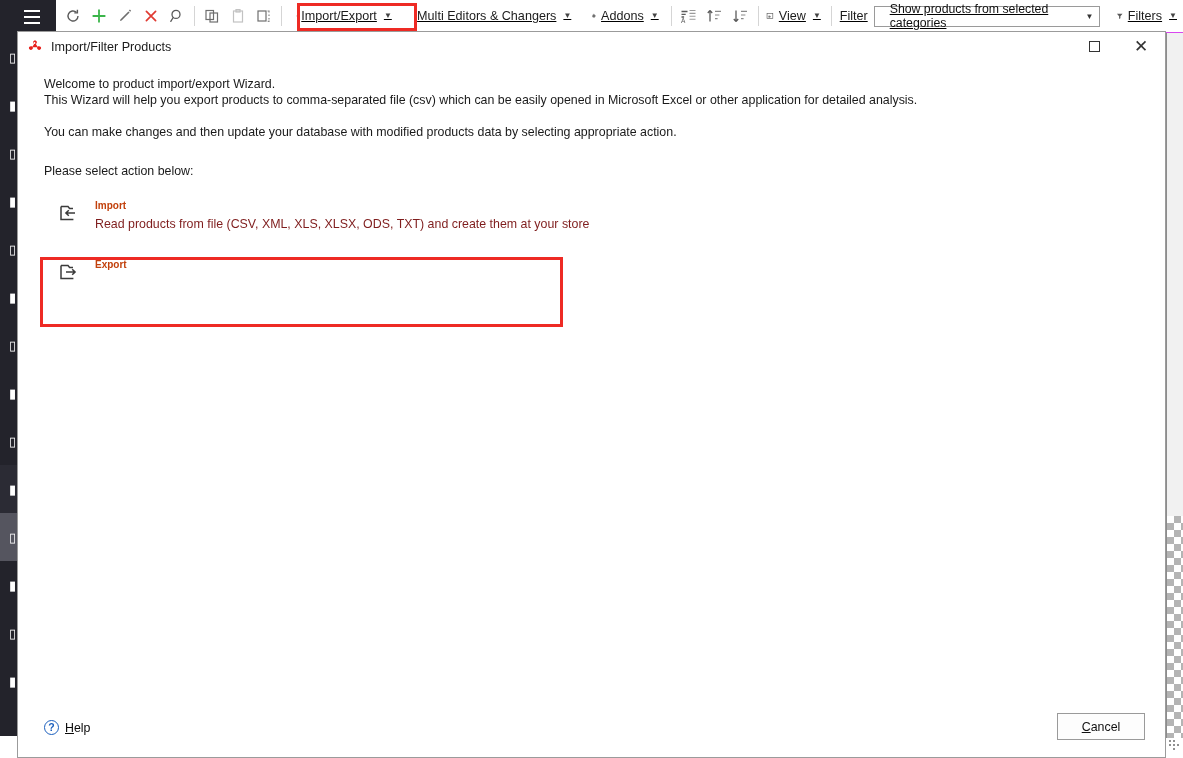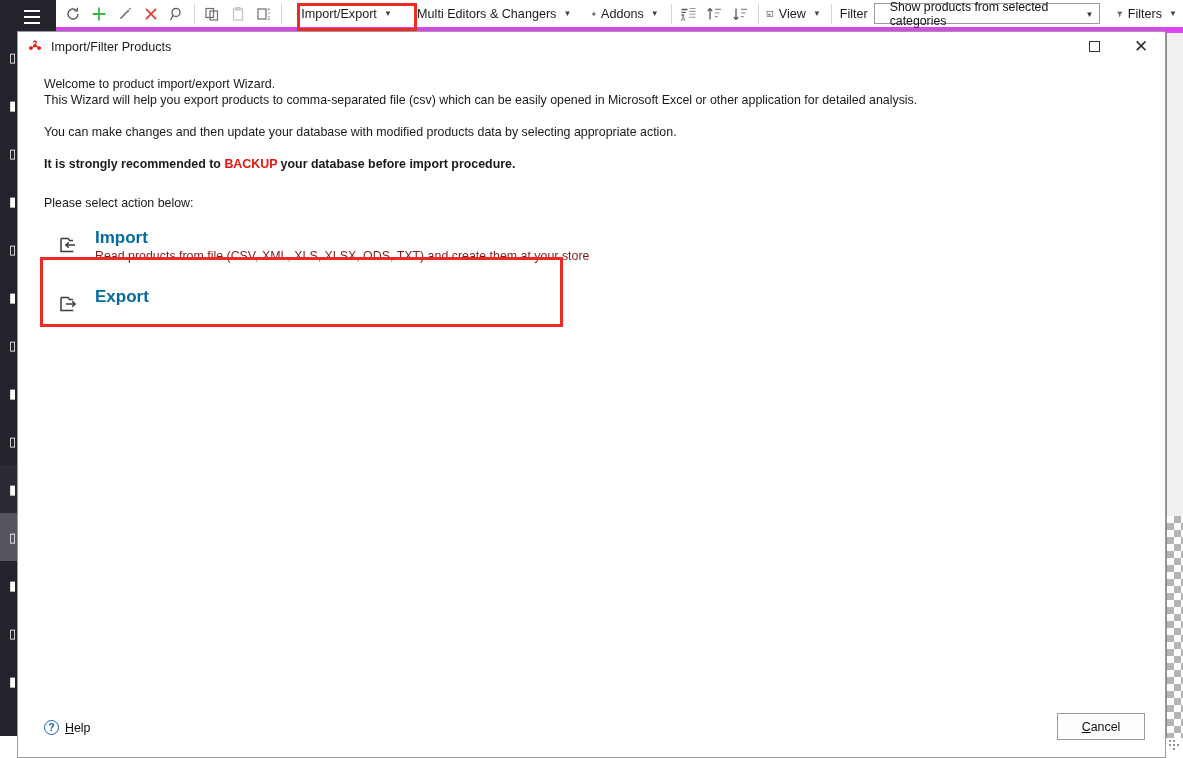--- a/index.html
+++ b/index.html
@@ -85,23 +85,24 @@
   .bg-bottom {
     position: absolute; left: 0; bottom: 0;
     width: 24px; height: 22px; background: #ffffff;
   }
 
   
   .toolbar {
     position: absolute; left: 56px; top: 0;
     width: 1127px; height: 33px;
     background: #ffffff;
-    border-bottom: 6px solid #d946ef;
+    border-bottom: 1px solid #d946ef;
     display: flex; align-items: center;
     padding-left: 4px;
+    text-decoration: underline;
   }
   .tb-btn {
     height: 26px; min-width: 26px;
     display: flex; align-items: center; justify-content: center;
     padding: 0 3px;
     color: #5a5a5a;
     font-size: 12.5px;
     white-space: nowrap;
     cursor: default;
     position: relative;
@@ -205,21 +206,21 @@
   .action-row {
     display: flex; align-items: flex-start;
     gap: 14px;
     padding: 6px 0 6px 15px;
     height: 46px;
     cursor: default;
   }
   .action-row.import-row { margin-bottom: 13px; }
   .action-ic { flex: 0 0 auto; padding-top: 4px; }
   .action-title {
-    font-size: 17px; font-weight: bold; color: #0369a1;
+    font-size: 10px; font-weight: bold; color: #c2410c;
     line-height: 16px;
   }
   .action-desc {
     font-size: 12.4px; color: #7f1d1d; line-height: 16px; margin-top: 2px;
   }
   #hl-import {
     left: 40px; top: 257px; width: 523px; height: 70px;
   }
 
   .google-note {
@@ -484,23 +485,20 @@
         </div>
       </div>
     </div>
 
     <div class="dlg-body">
 
       <div class="p-line blk1">Welcome to product import/export Wizard.</div>
       <div class="p-line">This Wizard will help you export products to comma-separated file (csv) which can be easily opened in Microsoft Excel or other application for detailed analysis.</div>
       <div class="p-line blk2">You can make changes and then update your database with modified products data by selecting appropriate action.</div>
 
-      <div class="p-line blk3">
-        <span>It is strongly recommended to </span><span class="backup-word">BACKUP</span><span> your database before import procedure.</span>
-      </div>
 
 
       <div class="select-action">Please select action below:</div>
 
       <div class="action-list">
 
         <div class="action-row import-row">
           <div class="action-ic">
             <svg class="ic" width="22" height="22" viewBox="0 0 22 22">
               <path d="M2 4.5h7l1.6 2h3.4" fill="none" stroke="#3b3b3b" stroke-width="1.5"></path>

